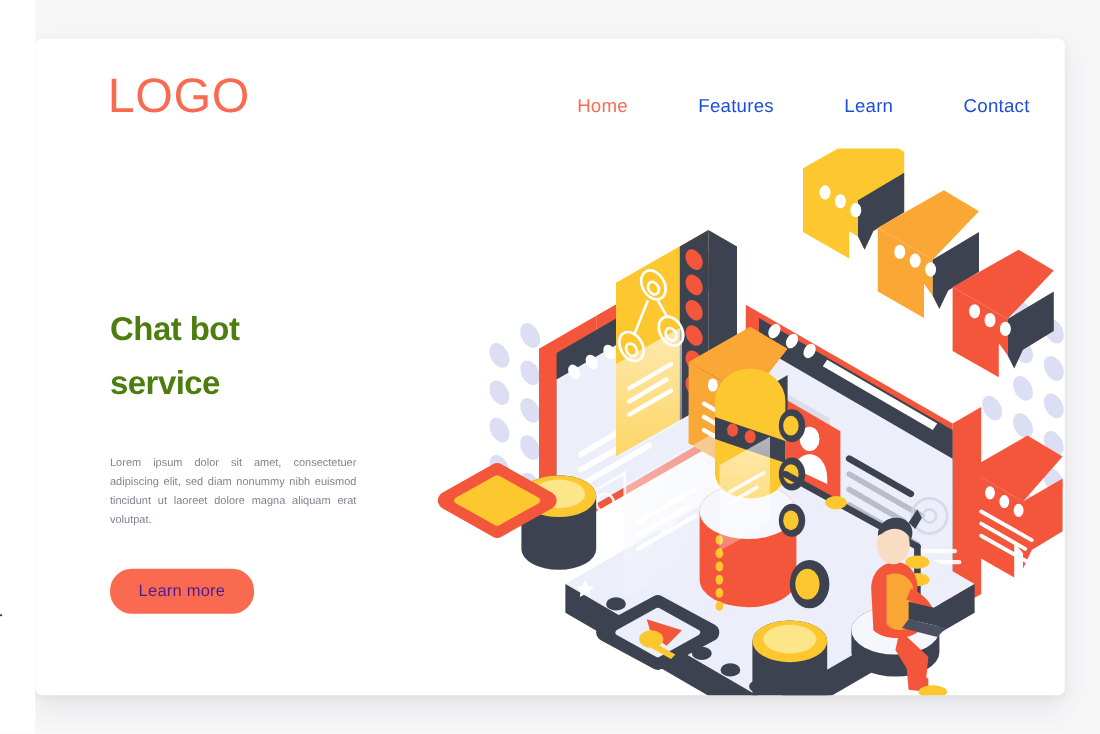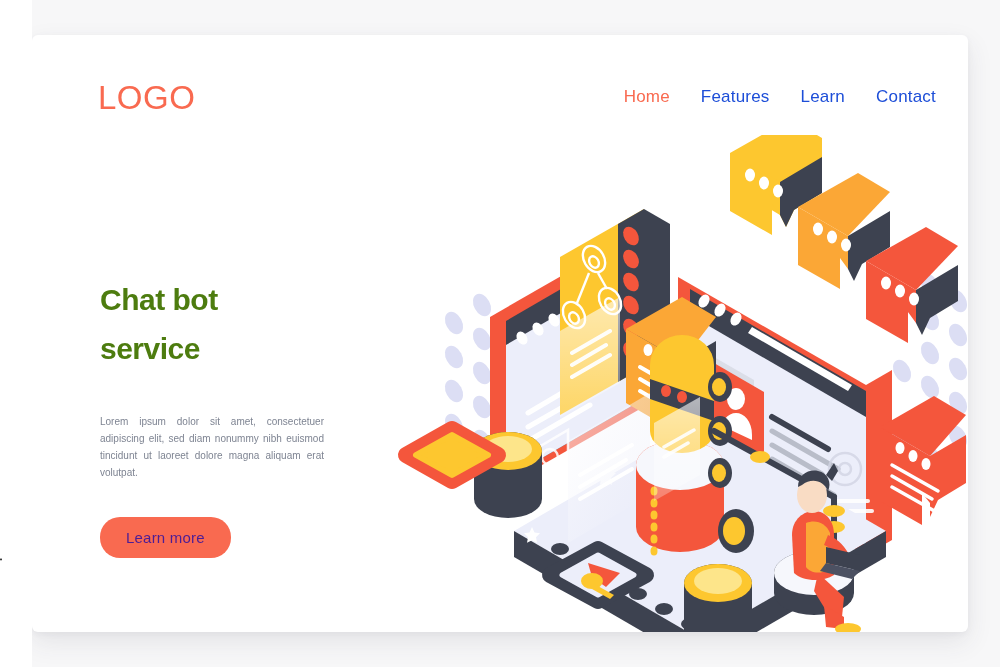--- a/index.html
+++ b/index.html
@@ -50,32 +50,32 @@
   }
 
   
   #site-nav {
     position: absolute;
     left: 0; top: 0;
     width: 936px; height: 120px;
   }
   #logo {
     position: absolute;
-    left: 66px; top: 44px;
-    font-size: 33px;
+    left: 66px; top: 28px;
+    font-size: 44px;
     font-weight: 400;
     letter-spacing: 0.5px;
     color: #f96a50;
   }
   #nav-links {
     position: absolute;
     right: 32px; top: 52px;
     display: flex;
     align-items: center;
-    gap: 31px;
+    gap: 64px;
   }
   .nav-link {
     font-size: 17px;
     color: #1d4ed8;
     letter-spacing: 0.2px;
     cursor: pointer;
     white-space: nowrap;
   }
   .nav-link.active { color: #f96a50; }
 

